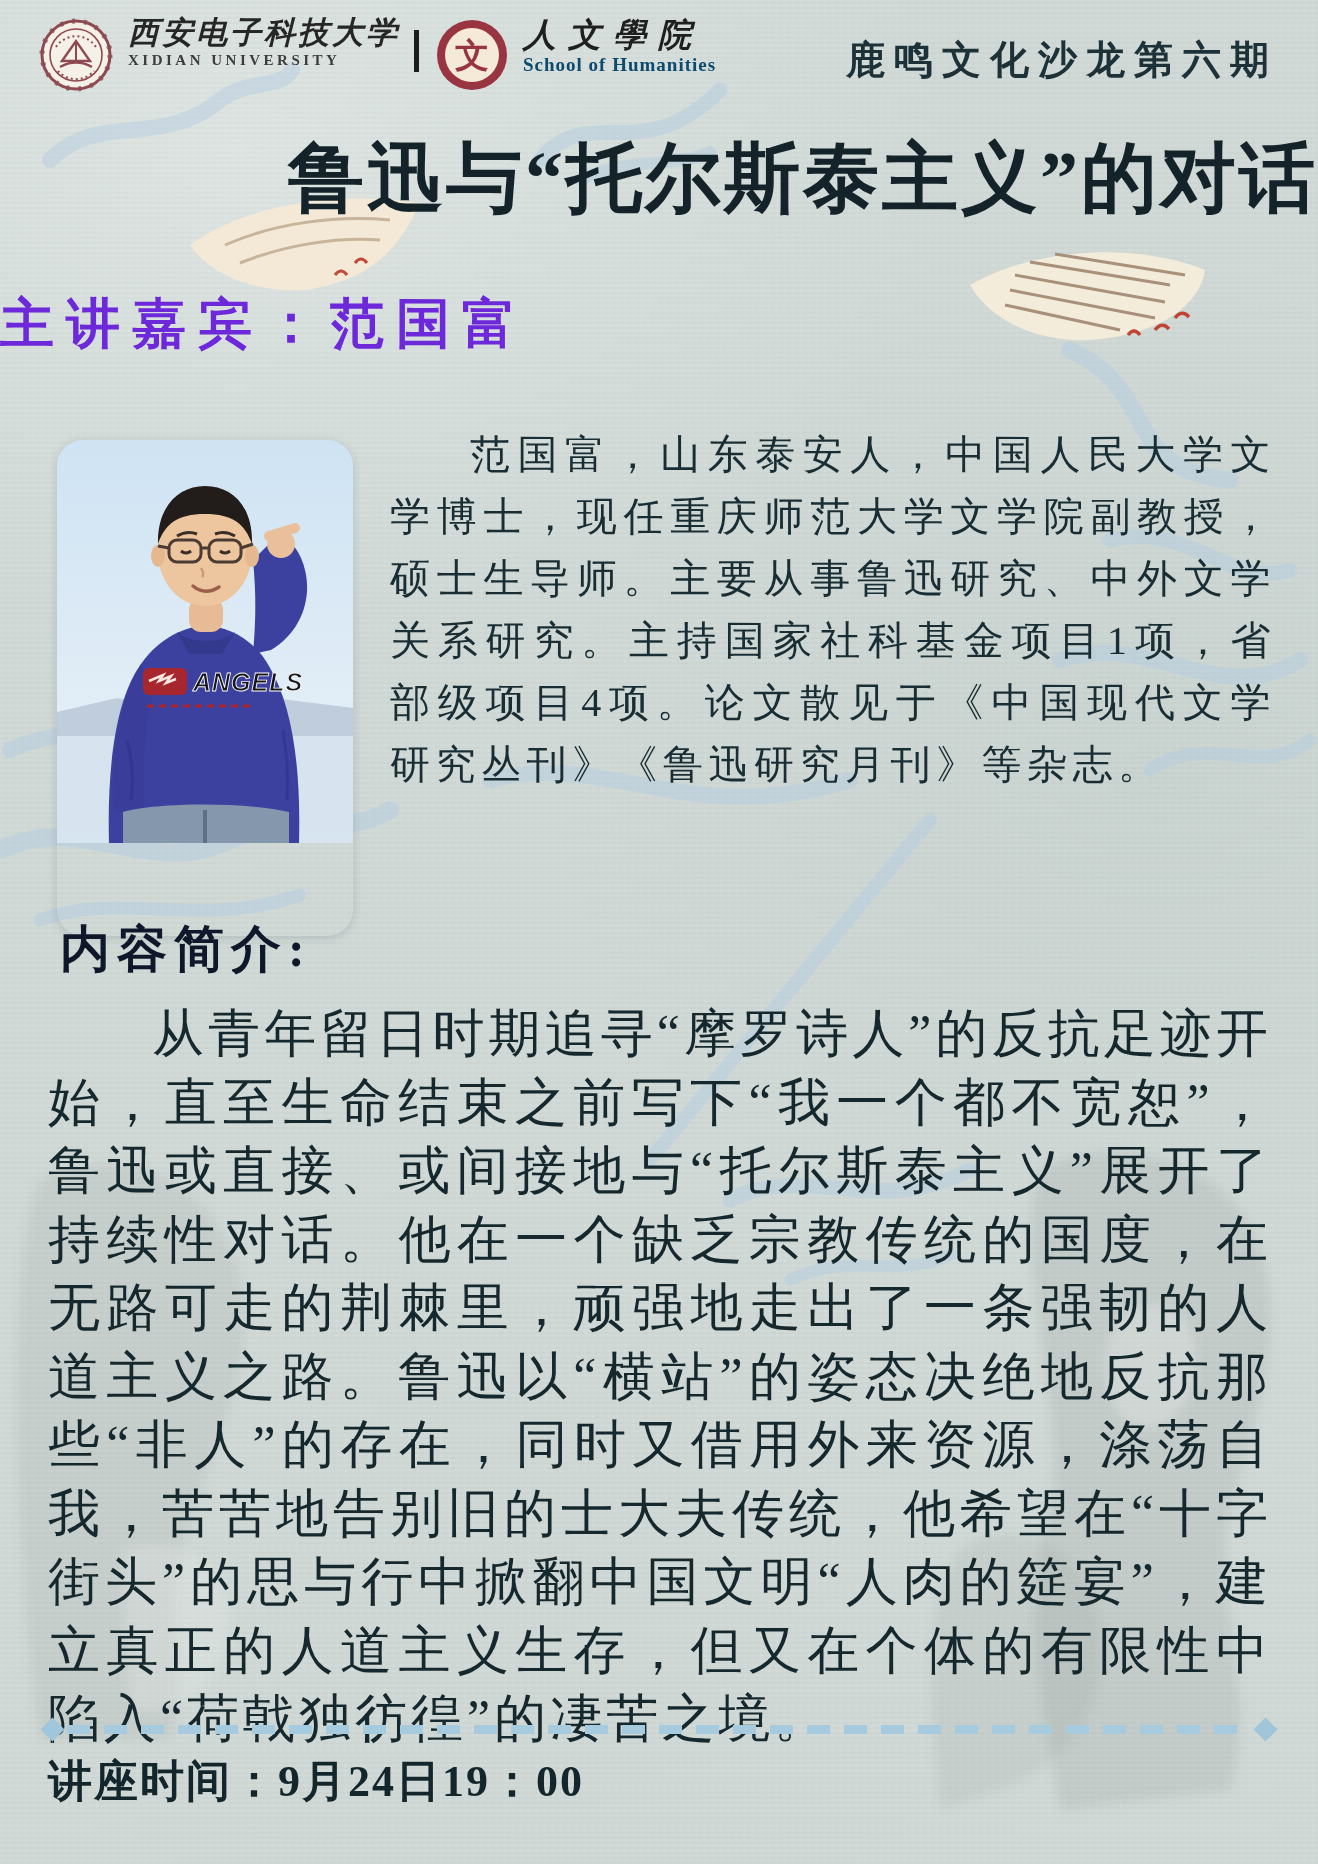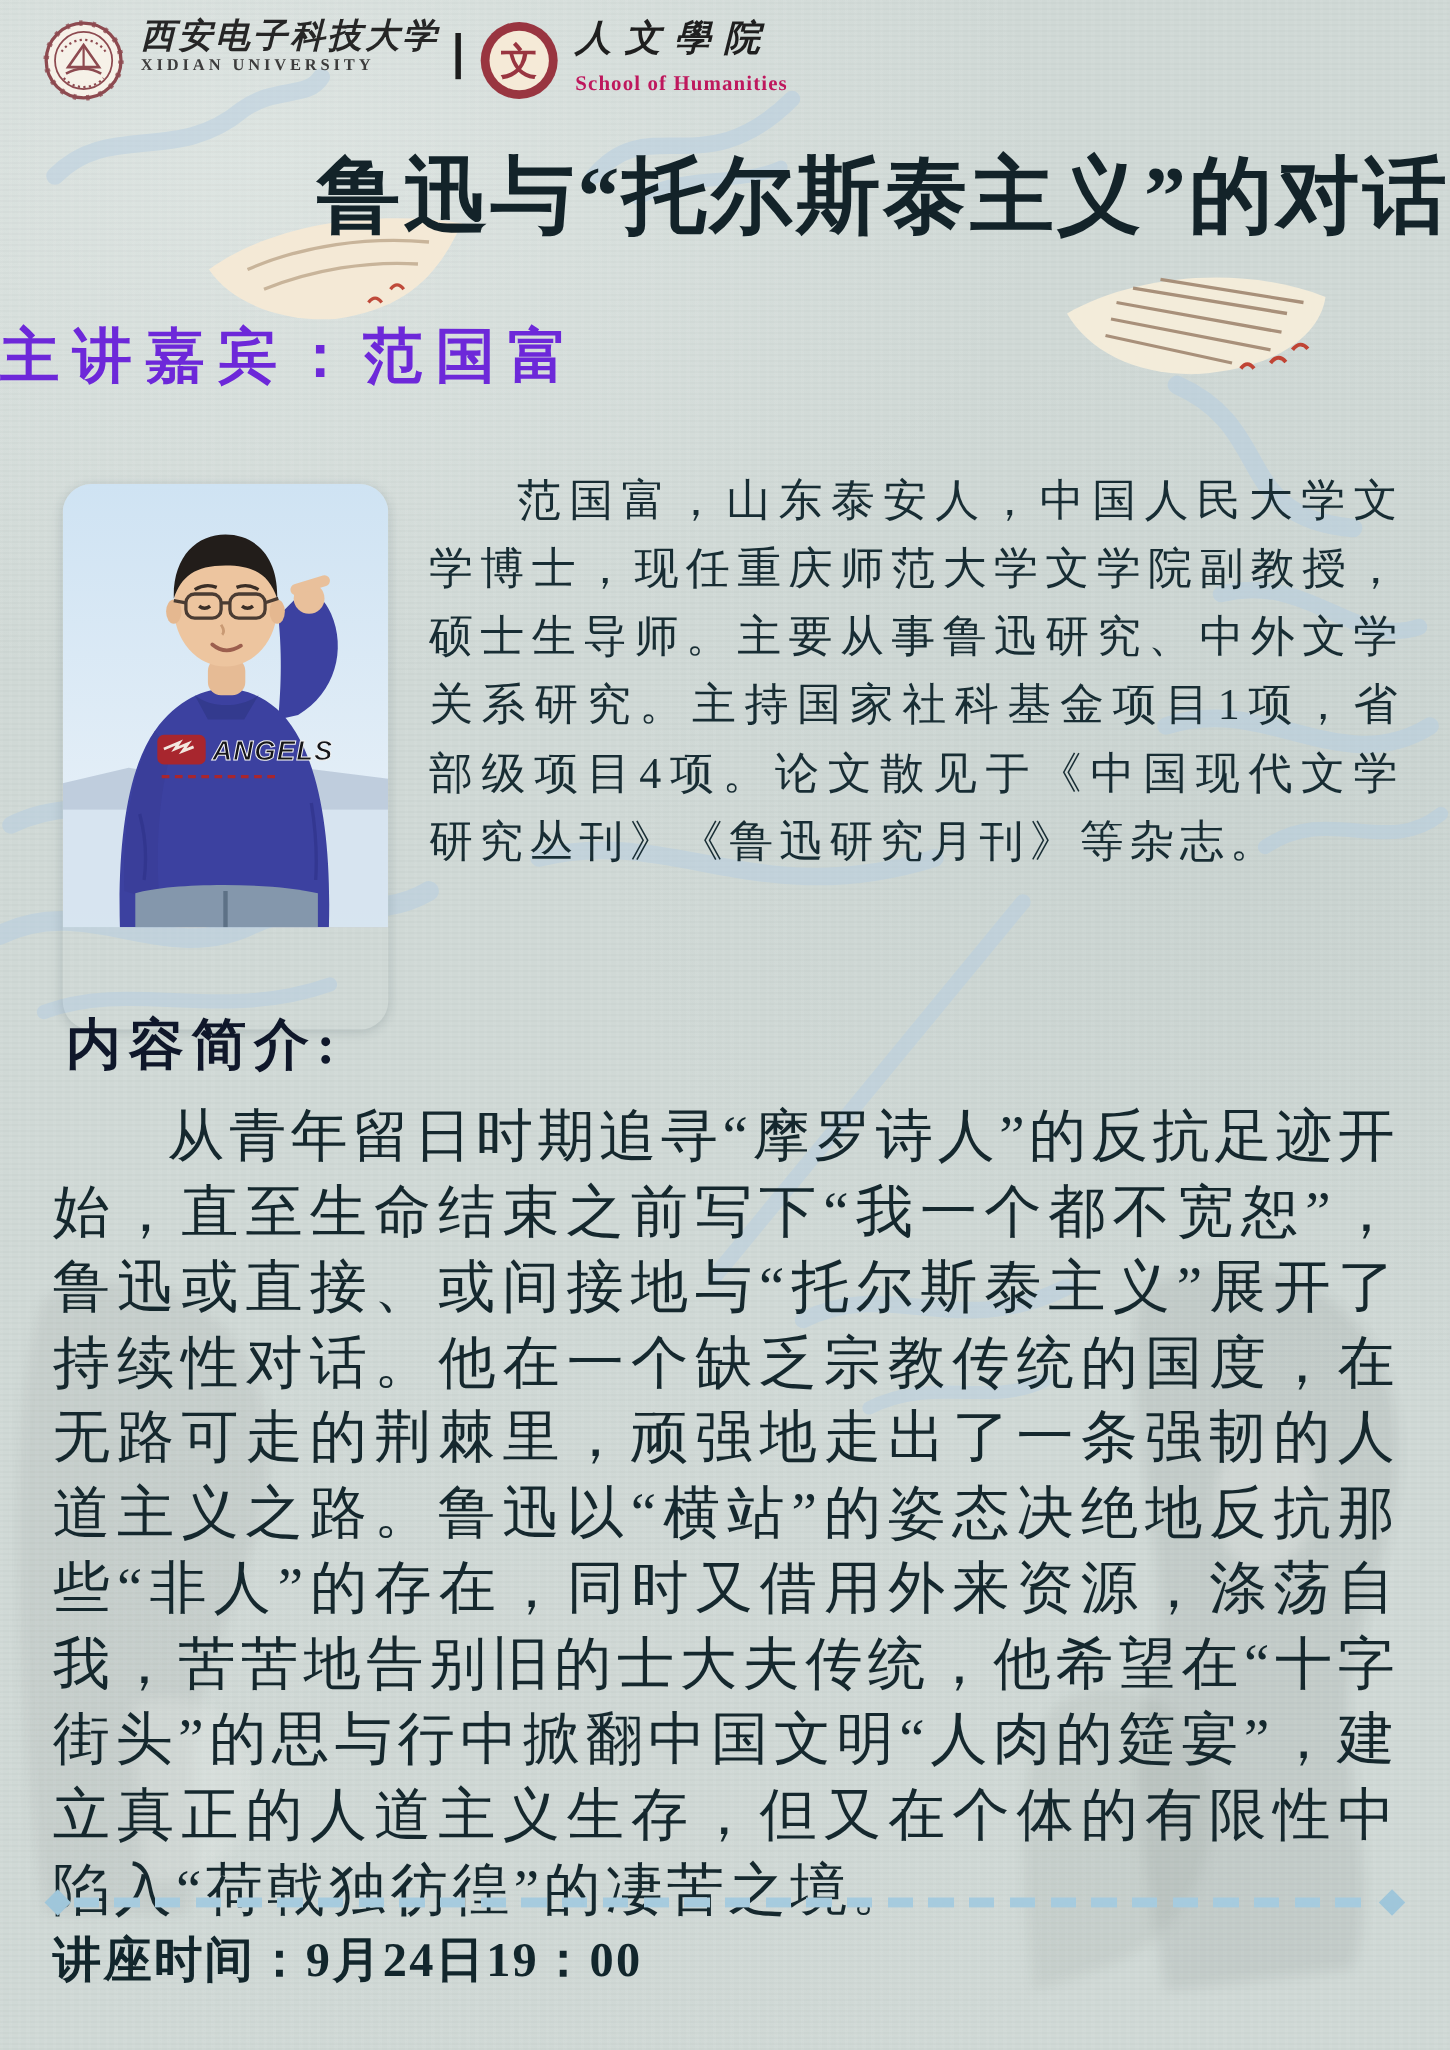--- a/index.html
+++ b/index.html
@@ -29,21 +29,21 @@
     position:absolute; top:12px; left:38px; right:40px; height:86px;
     display:flex; align-items:center; z-index:3;
   }
   .logo-block { display:flex; gap:14px; }
   .brand-text { display:flex; flex-direction:column; line-height:1.05; }
   .brand-zh {
     font-size:31px; font-weight:700; font-style:italic; letter-spacing:3px; color:#262626;
   }
   .brand-en { font-size:15px; font-weight:700; letter-spacing:3.5px; color:#3c3c3c; margin-top:3px; }
   .school-zh { font-size:33px; font-weight:600; font-style:italic; letter-spacing:12px; color:#1f1f1f; }
-  .school-en { font-size:19px; font-weight:600; letter-spacing:1px; color:#be185d; margin-top:14px; }
+  .school-en { font-size:19px; font-weight:600; letter-spacing:1px; color:#0c4a6e; margin-top:2px; }
   .logo-divider { width:5px; height:42px; background:#1c1c1c; margin:0 16px 8px 14px; }
   .series-label {
     margin-left:auto; font-size:39px; letter-spacing:9px; color:#1d3138; font-weight:600;
     padding-top:10px; white-space:nowrap;
   }
 
   
   .main-title {
     position:absolute; top:128px; left:0; width:100%; text-align:right; z-index:3;
     font-size:76px; font-weight:900; letter-spacing:3px; color:#132329; white-space:nowrap;
@@ -169,20 +169,21 @@
       <circle cx="37" cy="37" r="27" fill="#f5ead7"></circle>
       <text x="37" y="49" text-anchor="middle" font-size="34" font-weight="bold" fill="#993540" font-family="'Liberation Serif',serif">文</text>
       <path d="M14,30 a25,25 0 0 1 46,0" stroke="#f5ead7" stroke-width="2" stroke-dasharray="2 4" fill="none"></path>
       <path d="M16,48 a25,25 0 0 0 42,0" stroke="#f5ead7" stroke-width="2" stroke-dasharray="2 4" fill="none"></path>
     </svg>
     <div class="brand-text">
       <span class="school-zh">人文學院</span>
       <span class="school-en">School of Humanities</span>
     </div>
   </div>
+  <div class="series-label">鹿鸣文化沙龙第六期</div>
 </div>
 
 <h1 class="main-title">鲁迅与“托尔斯泰主义”的对话</h1>
 <div class="speaker-heading">主讲嘉宾：范国富</div>
 
 <div class="speaker-photo">
   <svg width="296" height="403" viewBox="0 0 296 403">
     <defs>
       <linearGradient id="sky" x1="0" y1="0" x2="0" y2="1">
         <stop offset="0" stop-color="#cfe3f3"></stop>

